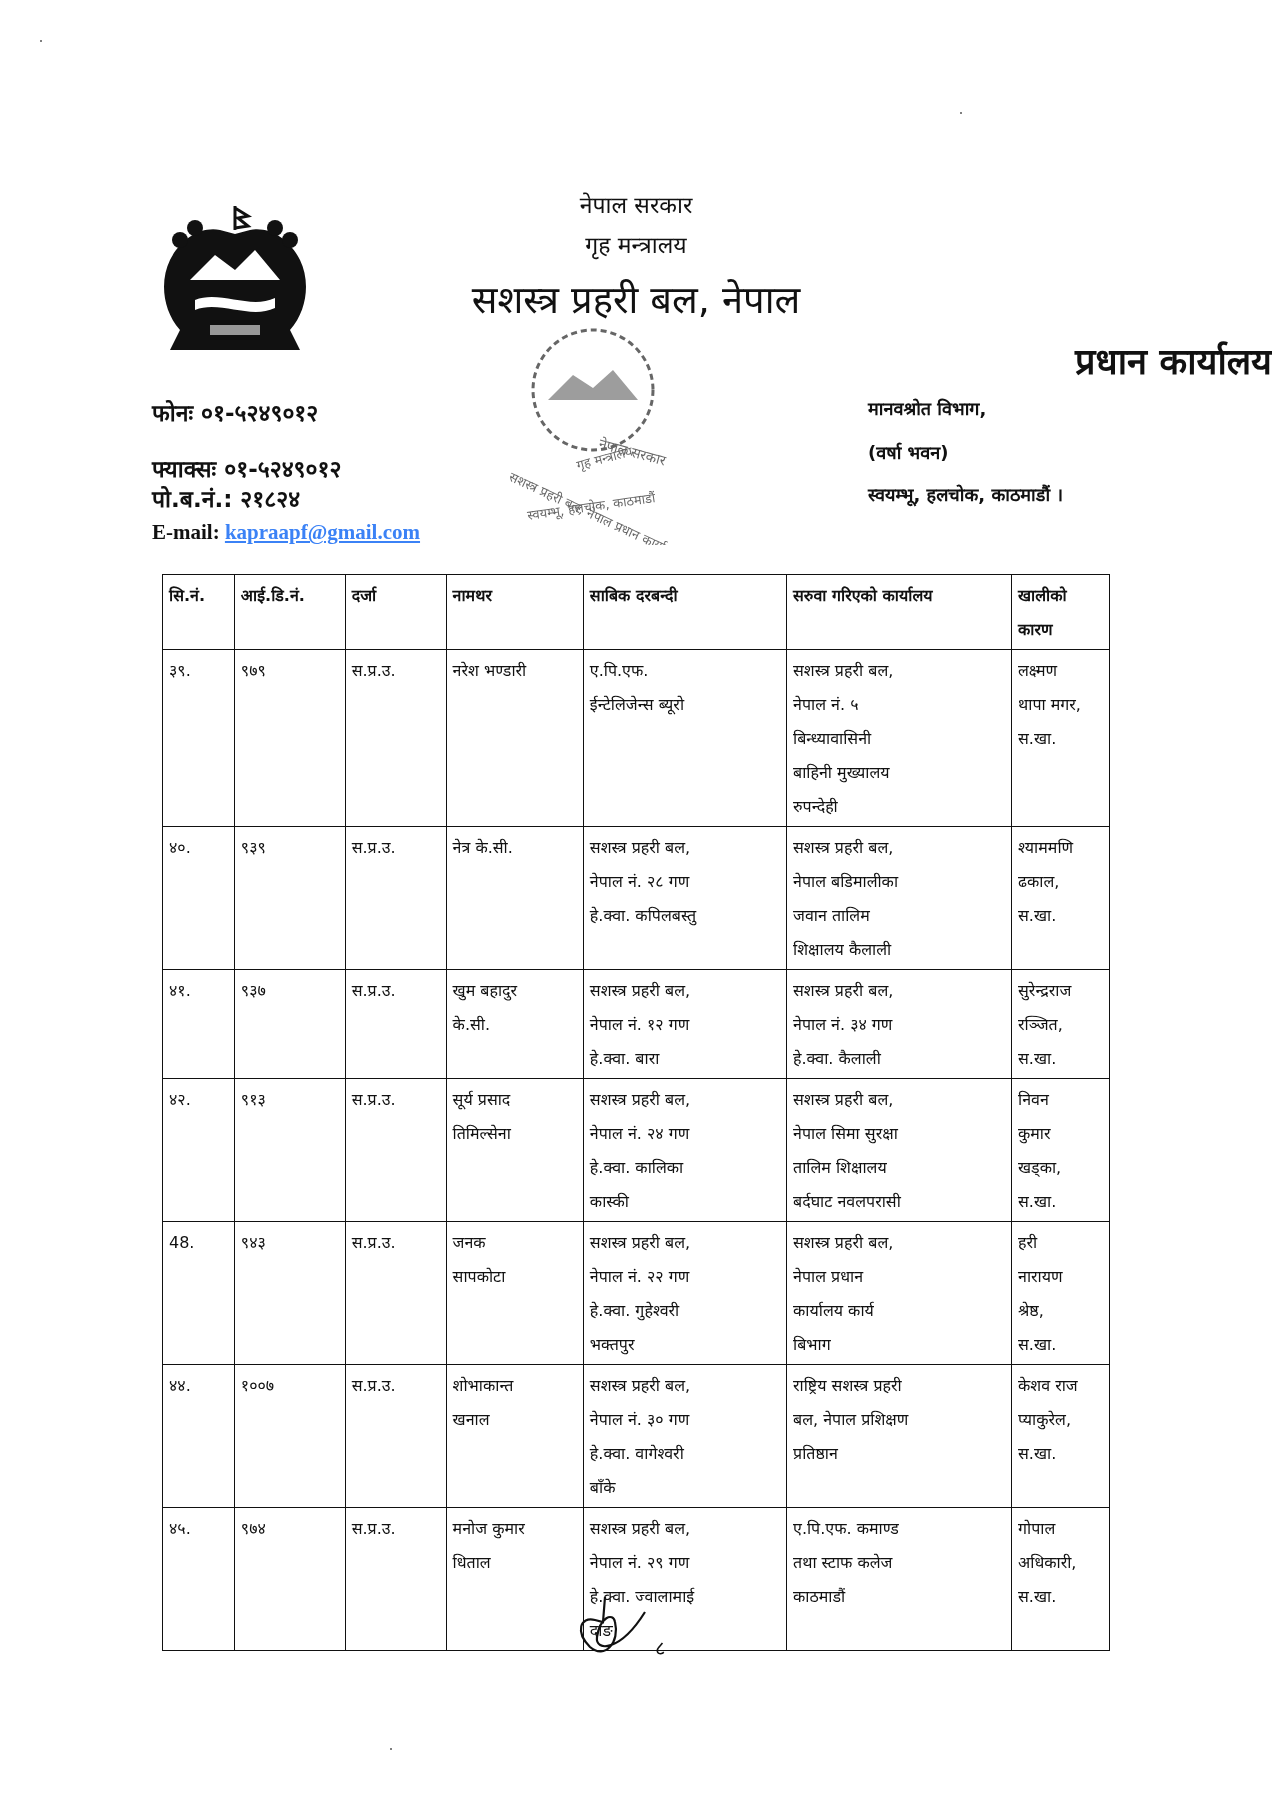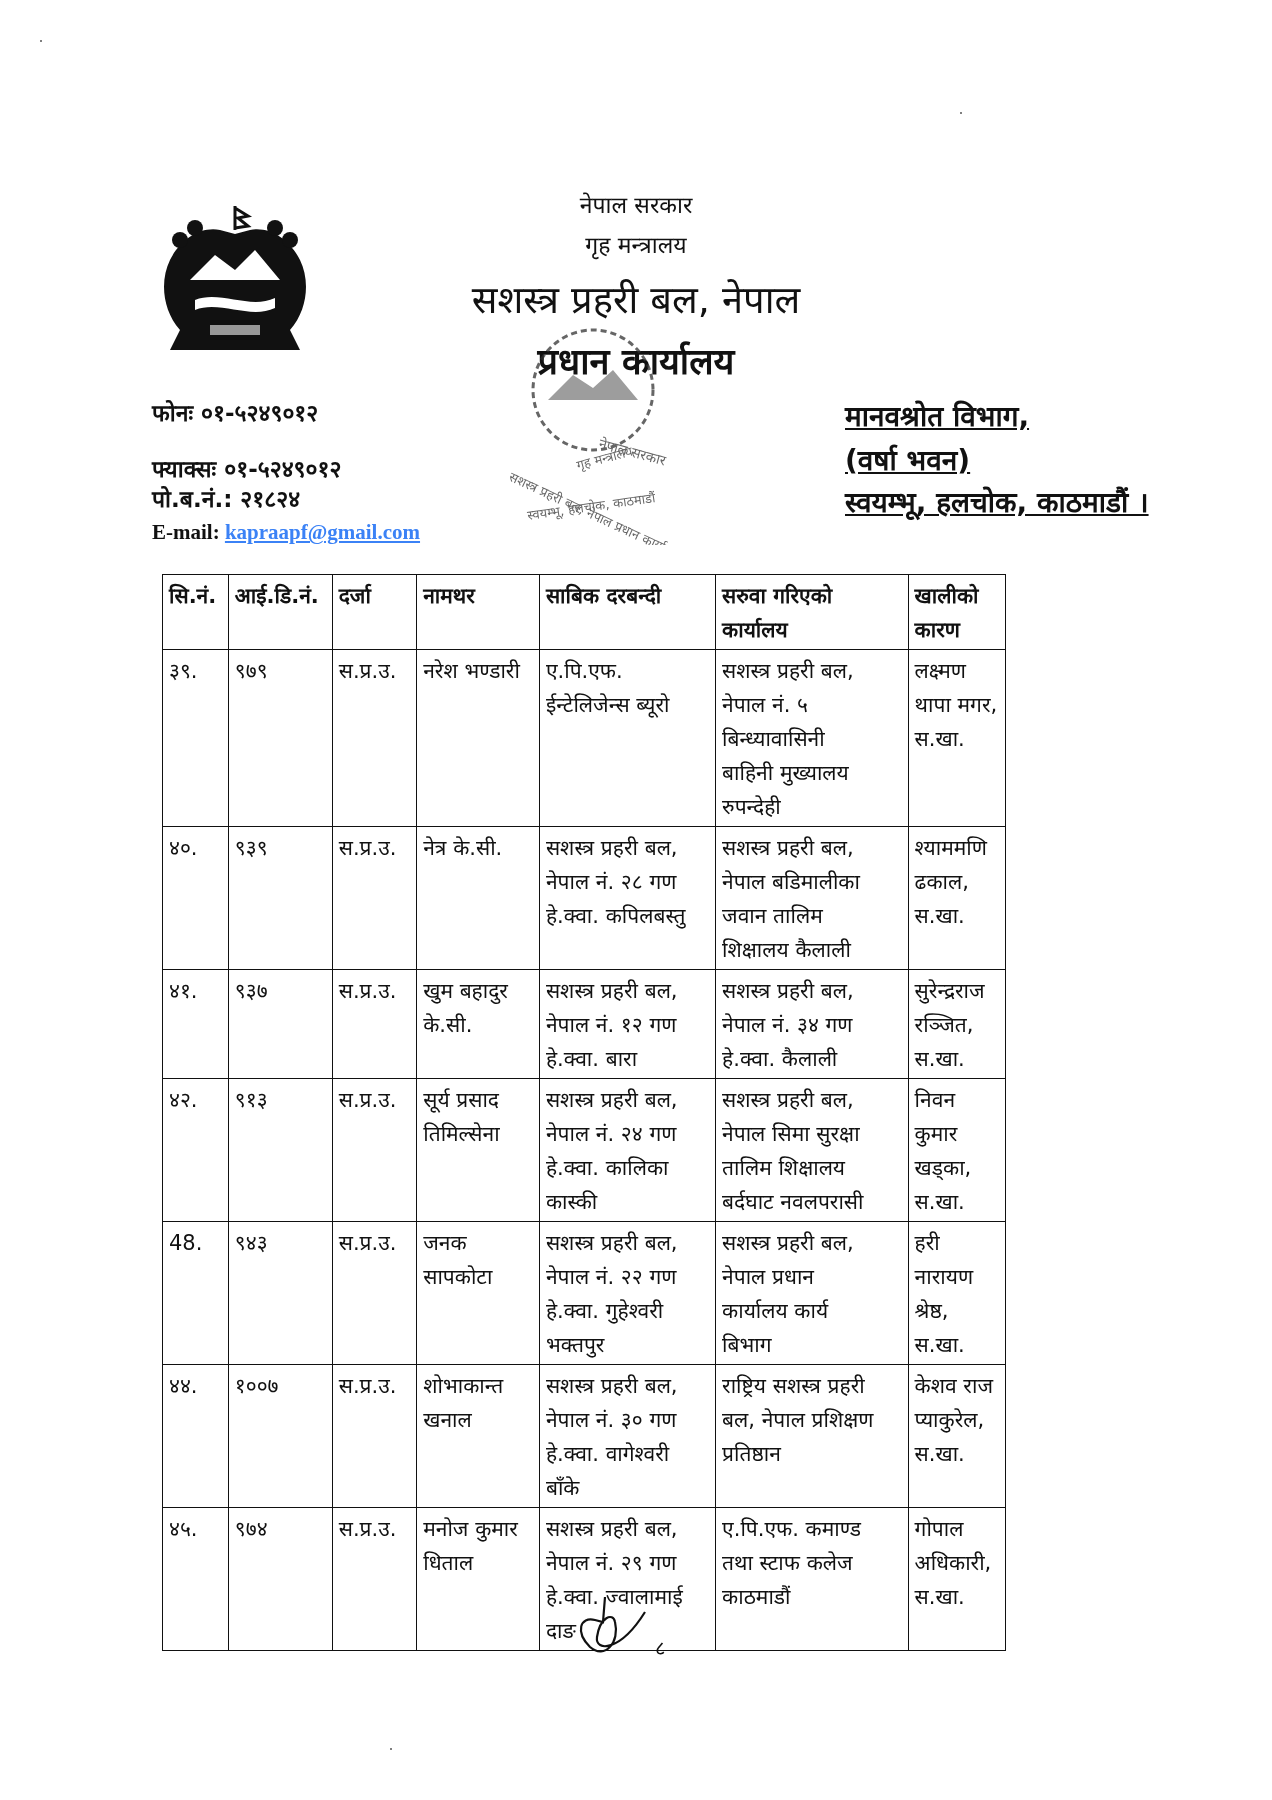--- a/index.html
+++ b/index.html
@@ -3,28 +3,28 @@
 <meta charset="utf-8">
 <style>
   html, body { margin: 0; padding: 0; background: #ffffff; }
   body { width: 1272px; height: 1800px; position: relative; overflow: hidden; color: #111; font-family: "DejaVu Sans", sans-serif; }
   .emblem { position: absolute; left: 150px; top: 200px; width: 170px; height: 160px; }
   .stamp { position: absolute; left: 488px; top: 320px; width: 270px; height: 225px; opacity: 0.75; }
   .hdr { position: absolute; left: 0; width: 1272px; text-align: center; }
   .gov { top: 188px; font-size: 23px; }
   .ministry { top: 228px; font-size: 23px; }
   .org { top: 272px; font-size: 38px; font-weight: normal; }
-  .office { top: 336px; font-size: 36px; font-weight: bold; }
+  .office { top: 336px; font-size: 36px; font-weight: bold; text-align: right; }
   .contact { position: absolute; left: 152px; font-size: 23px; font-weight: bold; }
   .c1 { top: 396px; } .c2 { top: 440px; margin-top: 12px; } .c3 { top: 482px; text-align: right; }
   .email { position: absolute; left: 152px; top: 520px; font-family: "Liberation Serif", serif; font-weight: bold; font-size: 21px; }
   .email a { color: #3b82f6; text-decoration: underline; }
-  .addr { position: absolute; left: 845px; font-size: 28px; font-weight: bold; text-decoration: underline; }
+  .addr { position: absolute; left: 868px; font-size: 18px; font-weight: bold; }
   .a1 { top: 396px; } .a2 { top: 440px; } .a3 { top: 482px; }
-  table.grid { position: absolute; left: 162px; top: 574px; border-collapse: collapse; width: 844px; font-size: 21px; }
+  table.grid { position: absolute; left: 162px; top: 574px; border-collapse: collapse; width: 948px; font-size: 16px; }
   table.grid th, table.grid td { border: 1.6px solid #111; vertical-align: top; padding: 4px 6px 2px 6px; line-height: 34px; font-weight: normal; text-align: left; }
   table.grid th { font-weight: bold; height: 62px; }
   .cen { text-align: right; }
   .cell-line { display: block; white-space: nowrap; }
   .sign { position: absolute; left: 575px; top: 1592px; width: 110px; height: 70px; }
   .pageno { position: absolute; left: 655px; top: 1634px; font-size: 20px; }
   .dot { position: absolute; width: 2px; height: 2px; background: #555; border-radius: 50%; }
 </style>
 </head>
 <body>

